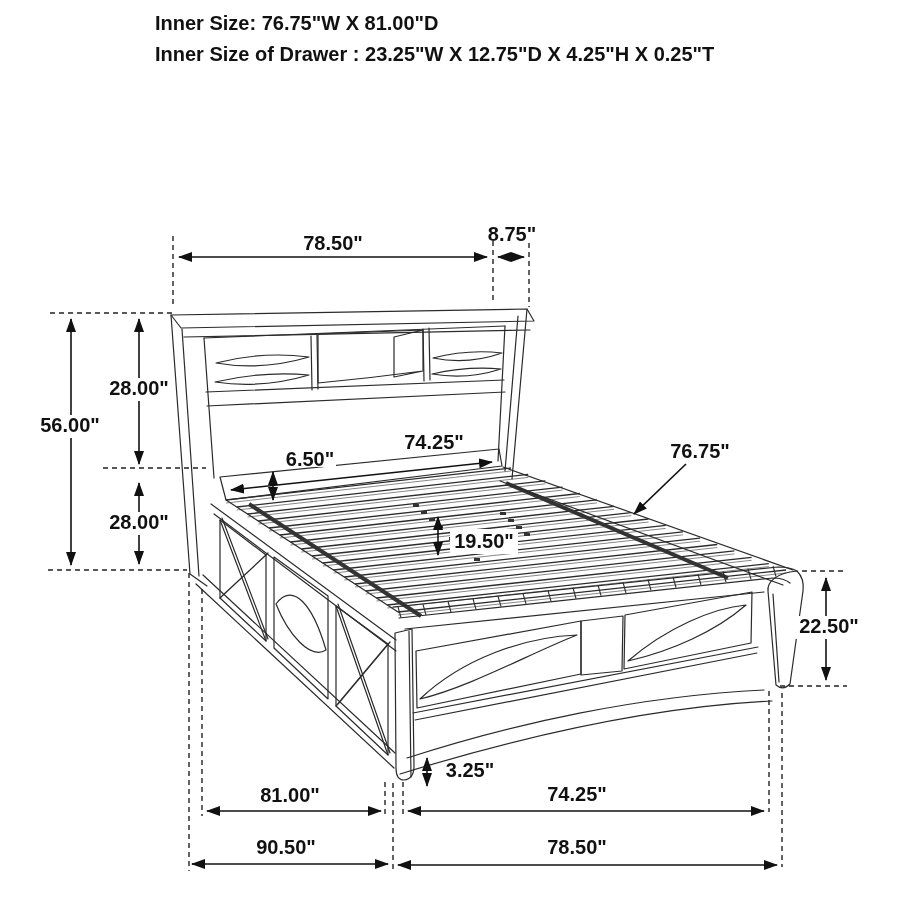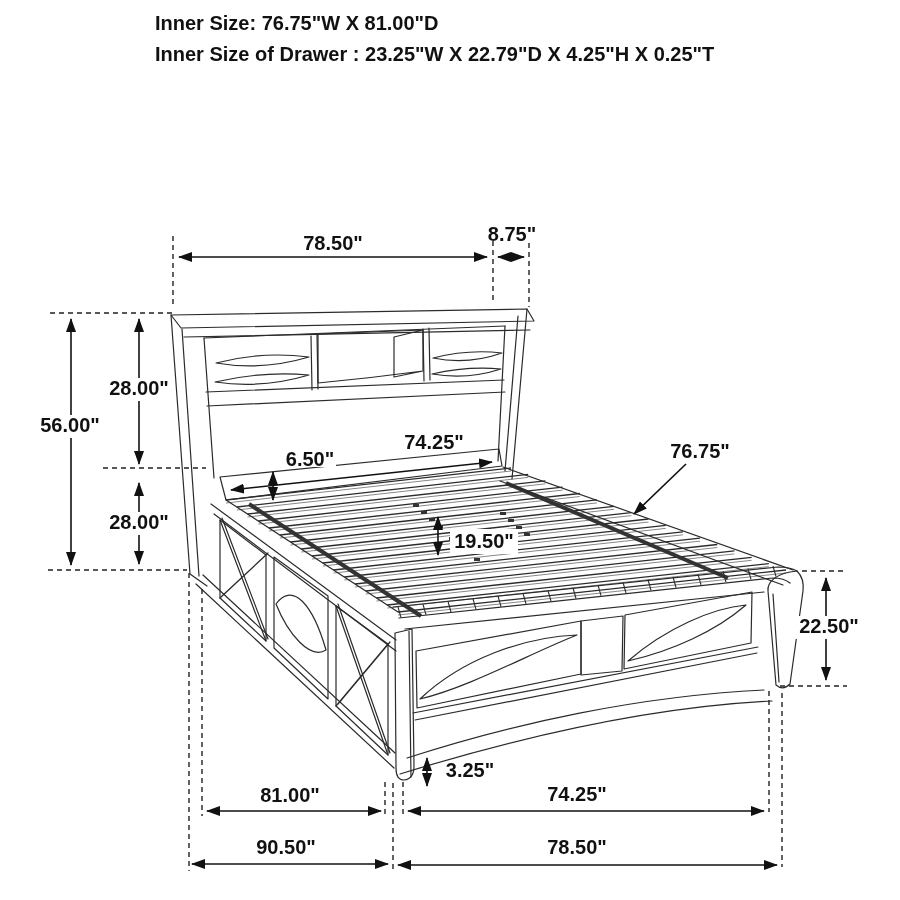--- a/index.html
+++ b/index.html
@@ -14,21 +14,21 @@
   .dimline{stroke:#111;stroke-width:1.6;fill:none;}
   .lblbg{fill:#fff;stroke:none;}
 </style>
 </head>
 <body>
 
 <div class="stage">
 
   <div class="hdr">
     <div>Inner Size: 76.75"W X 81.00"D</div>
-    <div>Inner Size of Drawer : 23.25"W X 22.79"D X 4.25"H X 0.25"T</div>
+    <div>Inner Size of Drawer : 23.25"W X 12.75"D X 4.25"H X 0.25"T</div>
   </div>
 
   <svg class="diagram" width="900" height="900" viewBox="0 0 900 900">
     <defs>
       <marker id="ah" viewBox="0 0 14 10" markerWidth="14" markerHeight="10" refX="13" refY="5" orient="auto-start-reverse" markerUnits="userSpaceOnUse">
         <path d="M0,0 L14,5 L0,10 Z" fill="#111"></path>
       </marker>
     </defs>
 
     <g>

